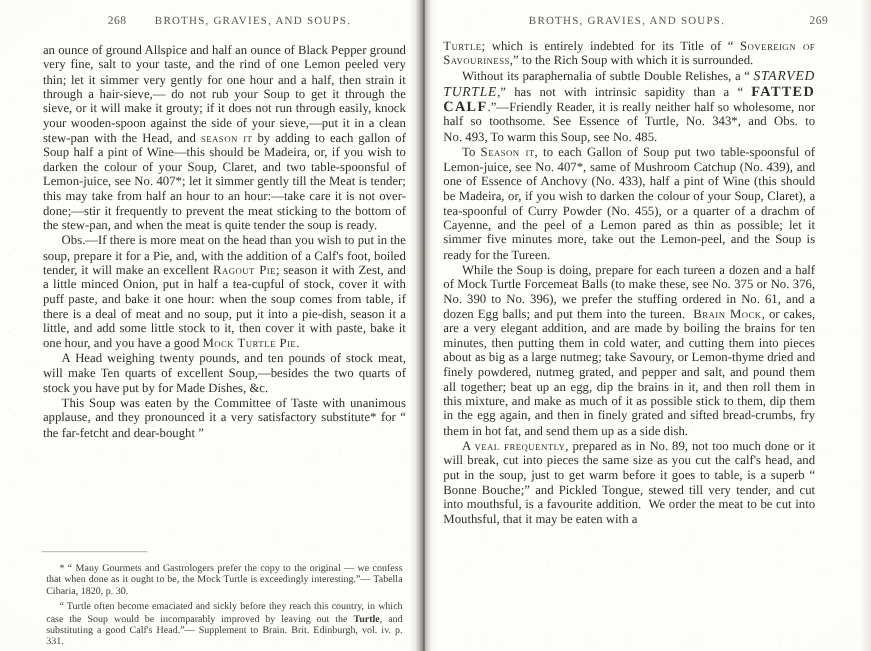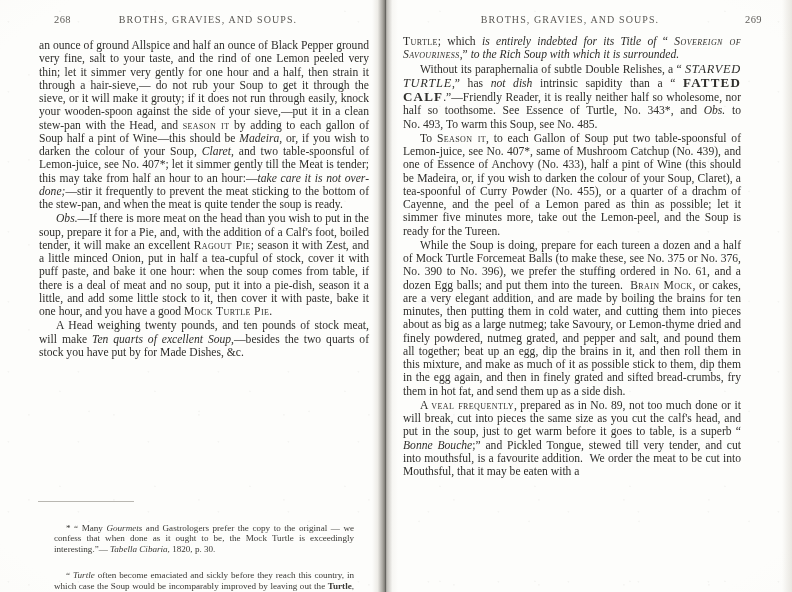--- a/index.html
+++ b/index.html
@@ -79,21 +79,21 @@
     height: 14px;
     font-size: 10.5px;
     letter-spacing: 0.55px;
     color: #5e5c58;
     font-variant: small-caps;
   }
   .rh-row {
     display: flex;
     align-items: baseline;
   }
-  #page-left .rh-row  { padding-left: 54px;  padding-right: 16px; }
+  #page-left .rh-row  { padding-left: 54px;  padding-right: 16px; margin-left: 44px; }
   #page-right .rh-row { padding-left: 6px;   padding-right: 30px; }
 
   .folio {
     font-size: 10.5px;
     color: #5e5c58;
     letter-spacing: 0.4px;
     flex: 0 0 auto;
     min-width: 26px;
   }
   .rh-title {
@@ -120,21 +120,21 @@
   }
   #page-left .textblock  { left: 38px;  width: 332px; }
   #page-right .textblock { left: 4px;   width: 340px; top: 34px; }
 
   .para {
     margin: 1px;
     text-indent: 17px;
   }
   .para.noindent { text-indent: 0; }
 
-  .it { font-style: italic; }
+  .it { }
   .sc { font-variant: small-caps; letter-spacing: 0.4px; }
   .bold-caps {
     font-weight: bold;
     letter-spacing: 1.2px;
     font-size: 13px;
   }
   .it-caps {
     font-style: italic;
     letter-spacing: 0.7px;
     font-size: 12.4px;
@@ -152,21 +152,21 @@
   .footnotes {
     position: absolute;
     left: 38px;
     top: 507px;
     width: 332px;
     font-size: 9.1px;
     line-height: 10.4px;
     color: #3a3935;
     text-align: justify;
   }
-  .fn { margin: 16px; text-indent: 12px; }
+  .fn { margin: 4px; text-indent: 12px; }
   .fn + .fn { margin-top: 2px; }
 
   
   #speckle {
     position: absolute;
     inset: 0;
     pointer-events: none;
     opacity: 0.35;
     background-image:
       radial-gradient(circle at 12% 31%, rgba(150,146,138,0.25) 0.6px, rgba(0,0,0,0) 1.2px),
@@ -220,50 +220,53 @@
         comes from table, if there is a deal of meat and no soup,
         put it into a pie-dish, season it a little, and add some little
         stock to it, then cover it with paste, bake it one hour, and
         you have a good <span class="sc">Mock Turtle Pie</span>.</p>
 
       <p class="para">A Head weighing twenty pounds, and ten pounds of
         stock meat, will make <span class="it">Ten quarts of excellent Soup</span>,—besides
         the two quarts of stock you have put by for Made
         Dishes, &amp;c.</p>
 
+      <p class="para">This Soup was eaten by <span class="it">the Committee of Taste</span> with
+        unanimous applause, and they pronounced it a very satisfactory
+        substitute* for “ the far-fetcht and dear-bought ”</p>
     </div>
 
     <div class="footnote-rule"></div>
 
     <div class="footnotes">
       <p class="fn">* “ Many <span class="it">Gourmets</span> and Gastrologers prefer the copy to the original&nbsp;—&nbsp;we confess that when done as it ought to be, the Mock Turtle is exceedingly interesting.”— <span class="it">Tabella Cibaria</span>, 1820, p. 30.</p>
       <p class="fn">“ <span class="it">Turtle</span> often become emaciated and sickly before they reach this country, in which case the Soup would be incomparably improved by leaving out the <span class="bold-sm" style="font-weight:bold">Turtle</span>, and substituting <span class="it">a good Calf's Head</span>.”— <span class="it">Supplement to Brain. Brit. Edinburgh</span>, vol. iv. p. 331.</p>
     </div>
   </div>
 
   <div id="gutter"></div>
   <div id="gutter-line"></div>
 
   <div id="page-right" class="page-half">
 
     <div class="running-head">
       <div class="rh-row">
         <span class="rh-title">BROTHS, GRAVIES, AND SOUPS.</span>
-        <span class="folio" style="text-align:right">269</span>
+        <span class="folio" style="text-align:left">269</span>
       </div>
     </div>
 
     <div class="textblock">
 
       <p class="para noindent"><span class="sc">Turtle</span>; which <span class="it">is entirely indebted for its Title of</span>
         “ <span class="sc it">Sovereign of Savouriness</span>,” <span class="it">to the Rich Soup with
         which it is surrounded.</span></p>
 
       <p class="para">Without its paraphernalia of subtle Double Relishes, a
-        “ <span class="it-caps">STARVED TURTLE</span>,” has <span class="it">not dish</span> intrinsic sapidity
+        “ <span class="it-caps">STARVED TURTLE</span>,” has <span class="it">not with</span> intrinsic sapidity
         than a “ <span class="bold-caps">FATTED CALF</span>.”—Friendly Reader, it is
         really neither half so wholesome, nor half so toothsome.
         See Essence of Turtle, No.&nbsp;343*, and <span class="it">Obs.</span> to No.&nbsp;493,
         To warm this Soup, see No.&nbsp;485.</p>
 
       <p class="para">To <span class="sc">Season it</span>, to each Gallon of Soup put two table-spoonsful
         of Lemon-juice, see No.&nbsp;407*, same of Mushroom
         Catchup (No.&nbsp;439), and one of Essence of Anchovy
         (No.&nbsp;433), half a pint of Wine (this should be Madeira, or,
         if you wish to darken the colour of your Soup, Claret), a

